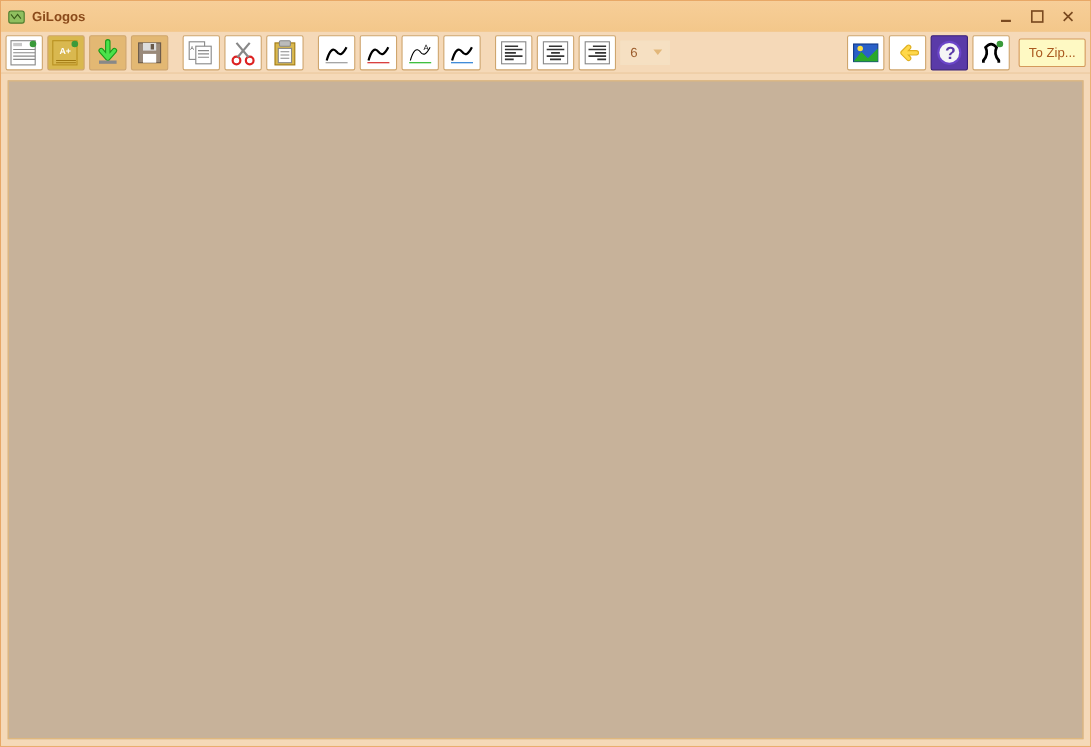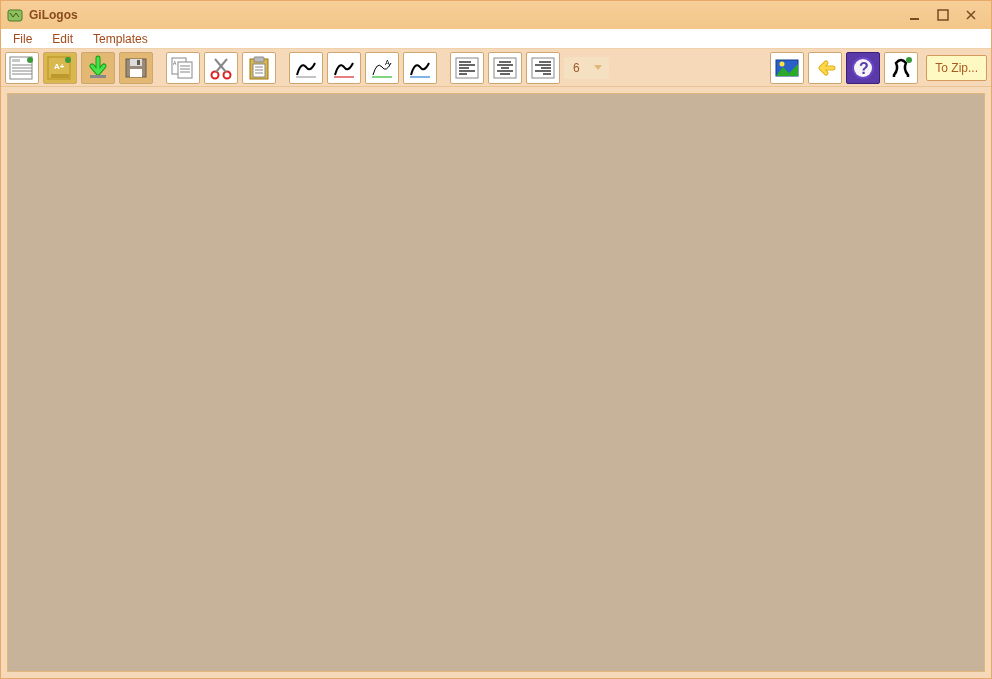--- a/index.html
+++ b/index.html
@@ -157,25 +157,20 @@
           <rect x="1" y="1" width="10" height="10" fill="none" stroke="#7a4a20" stroke-width="1.5"></rect>
         </svg>
     </div>
     <div class="win-btn">
       <svg width="12" height="12">
           <path d="M2 2 L10 10 M10 2 L2 10" stroke="#7a4a20" stroke-width="1.5"></path>
         </svg>
     </div>
   </div>
 
-  <div class="menubar">
-    <div class="menu-item">File</div>
-    <div class="menu-item">Edit</div>
-    <div class="menu-item">Templates</div>
-  </div>
 
   <div class="toolbar">
 
     <button class="tbtn">
       <svg viewBox="0 0 28 26">
         <rect x="2" y="2" width="22" height="22" fill="#fff" stroke="#888"></rect>
         <rect x="4" y="4" width="8" height="3" fill="#c8c8c8"></rect>
         <line x1="4" y1="10" x2="24" y2="10" stroke="#888"></line>
         <line x1="4" y1="13" x2="24" y2="13" stroke="#888"></line>
         <line x1="4" y1="16" x2="24" y2="16" stroke="#888"></line>

